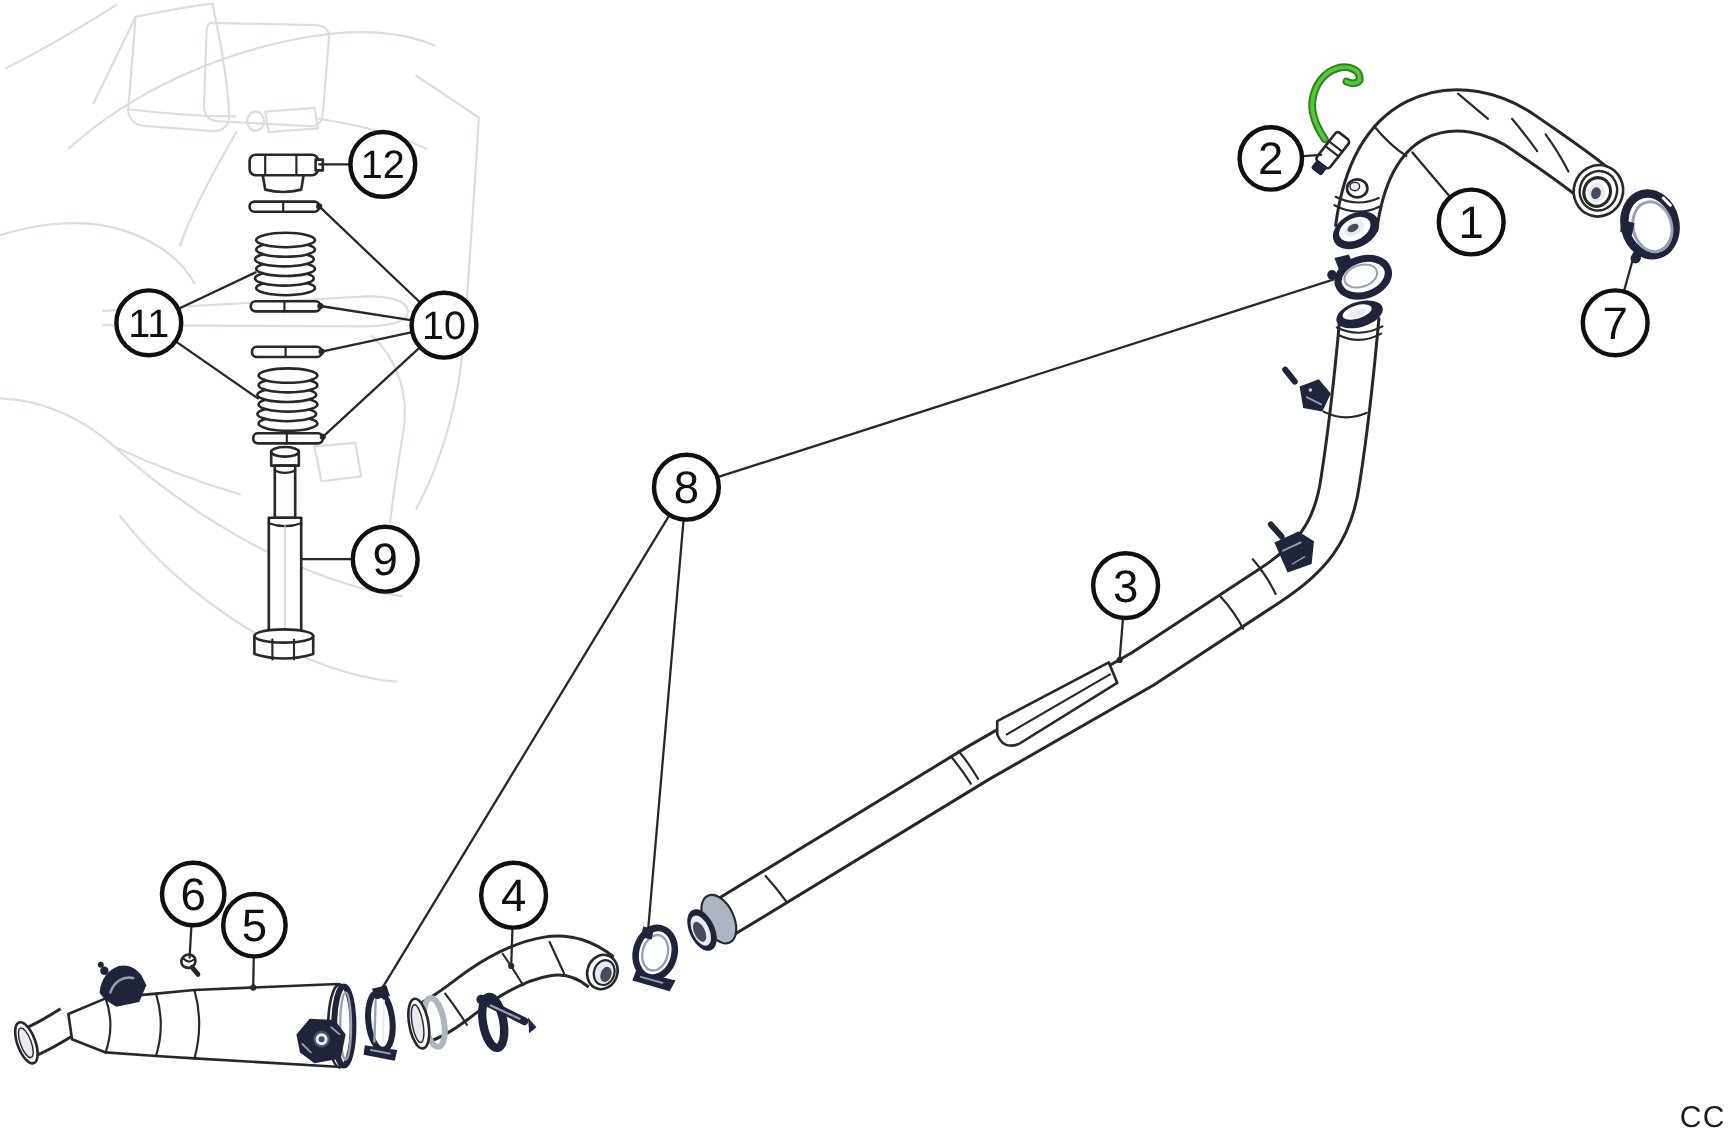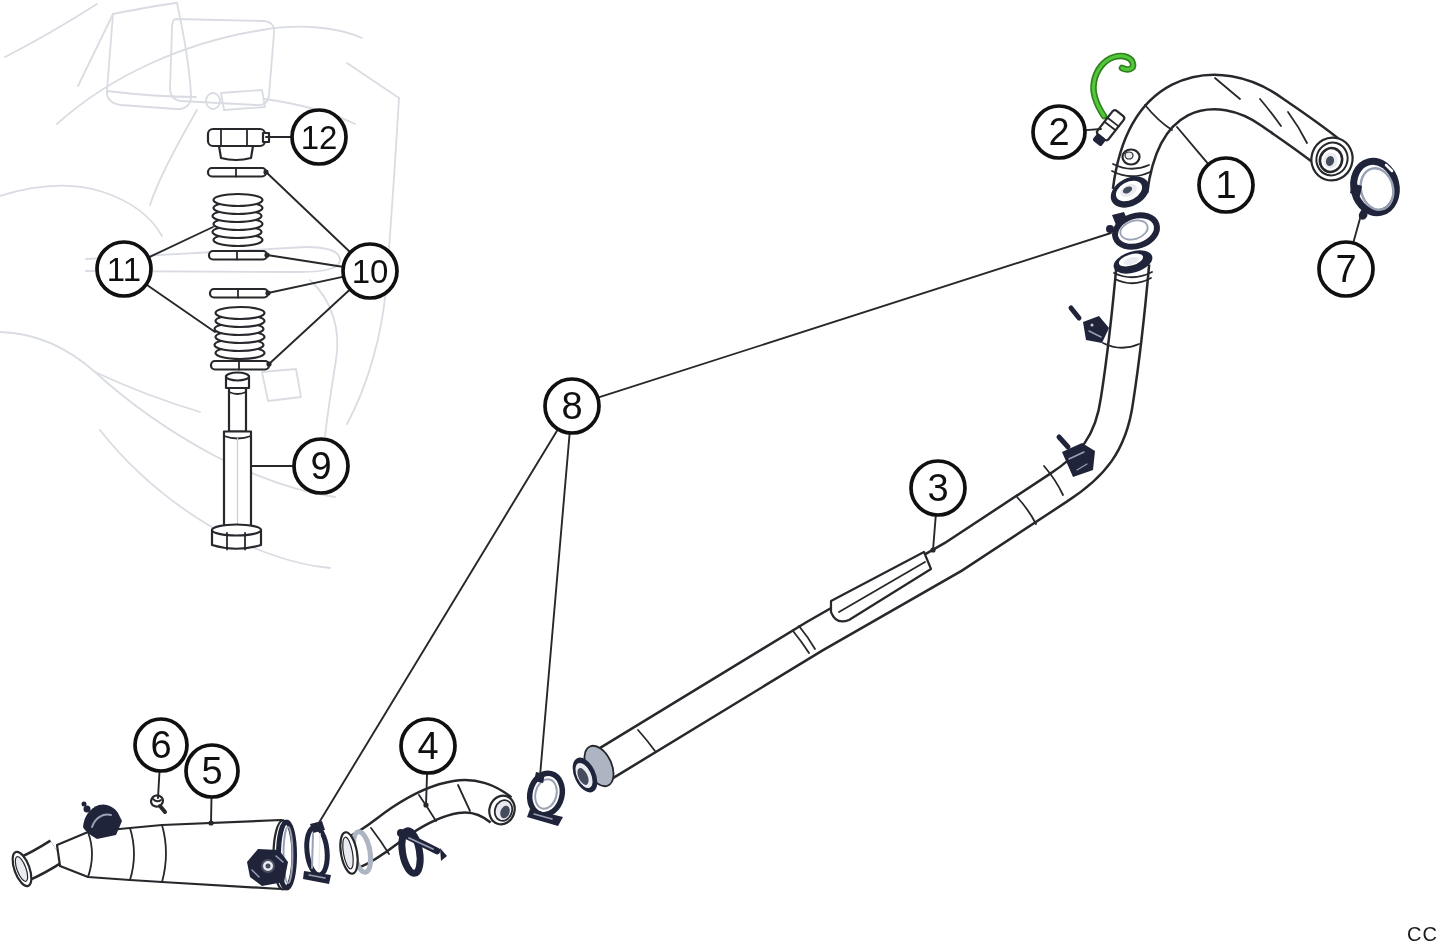--- a/index.html
+++ b/index.html
@@ -11,21 +11,21 @@
   .fw{fill:#fff;stroke:var(--line);stroke-width:2.2;stroke-linejoin:round;}
   .dk{fill:var(--dark);stroke:none;}
   .faint{stroke:var(--faint);fill:none;stroke-width:1.8;stroke-linecap:round;stroke-linejoin:round;}
   .pipeO{stroke:var(--line);fill:none;stroke-linecap:butt;}
   .pipeI{stroke:#fff;fill:none;stroke-linecap:butt;}
   .steel{stroke:var(--steel);fill:none;stroke-linecap:round;}
   .callout-circle{fill:#fff;stroke:var(--co);stroke-width:3.7;}
   .callout-text{fill:#101010;font-family:"Liberation Sans",sans-serif;font-weight:400;}
   .leader{stroke:var(--line);stroke-width:1.9;fill:none;stroke-linecap:round;}
   .leaderdot{fill:var(--line);}
-  .watermark{position:absolute;right:7px;bottom:6px;font-size:20px;letter-spacing:1px;
+  .watermark{position:absolute;right:7px;bottom:6px;font-size:25px;letter-spacing:1px;
              color:var(--wm);font-family:"Liberation Sans",sans-serif;margin-left:31px;}
 </style>
 </head>
 <body>
 
 <div class="stage">
 <svg width="1445" height="952" viewBox="0 0 1445 952">
 
   <g>
     <path class="faint" d="M78,86 L113,14"></path>

